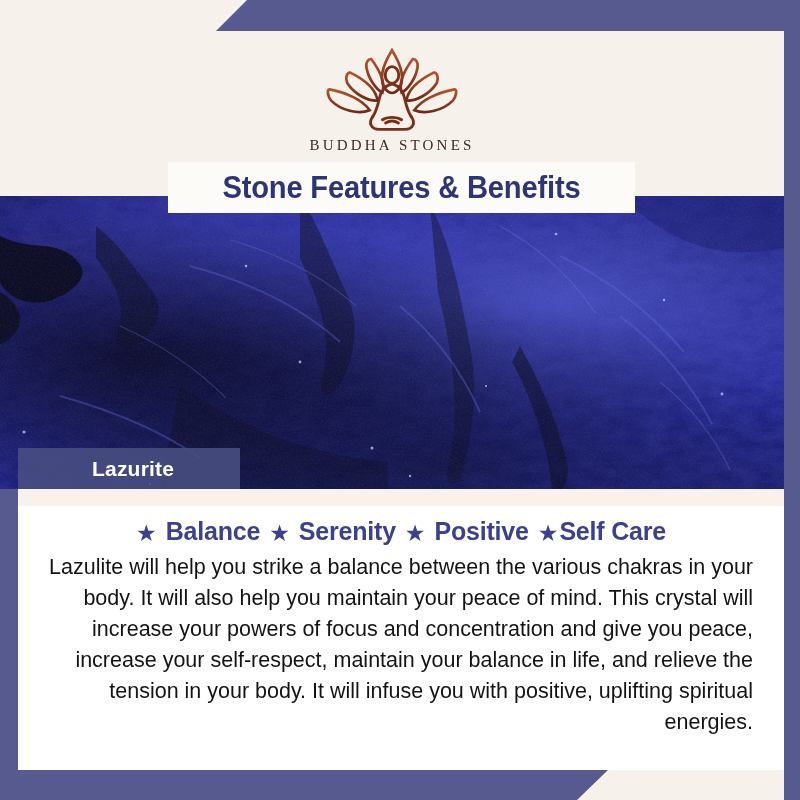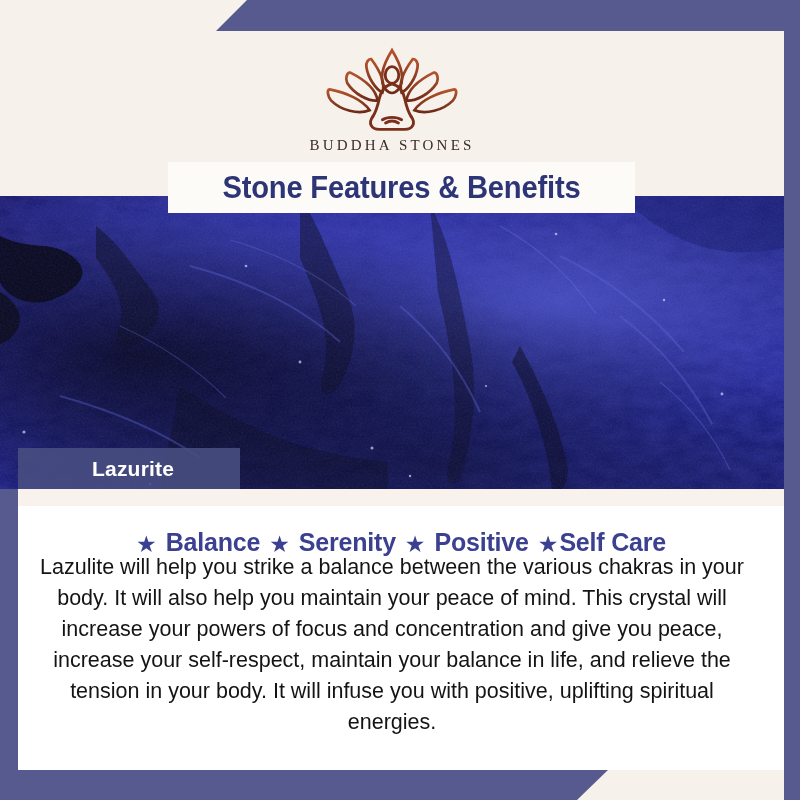--- a/index.html
+++ b/index.html
@@ -87,40 +87,40 @@
   
   .panel{
     position:absolute;top:489px;left:18px;width:766px;height:281px;
     background:#ffffff;z-index:3;
   }
   .panel-topstrip{
     position:absolute;top:0;left:0;width:766px;height:17px;
     background:#f9f2ec;
   }
   .keywords{
-    position:absolute;top:39px;left:0;width:766px;
+    position:absolute;top:28px;left:0;width:766px;
     text-align:center;white-space:nowrap;
   }
   .kw{
     font-family:"Liberation Sans Narrow","Liberation Sans",sans-serif;
     font-size:25px;font-weight:bold;color:#3b4190;
     letter-spacing:-0.2px;
   }
   .star{
     font-size:23px;color:#3b4190;
     position:relative;top:1px;
   }
   .gap{display:inline-block;width:9px;}
   .gap-sm{display:inline-block;width:1px;}
 
   .body-copy{
     position:absolute;top:63px;left:13px;width:722px;
     font-family:"Liberation Sans Narrow","Liberation Sans",sans-serif;
     font-size:21.5px;line-height:31px;color:#141414;
-    text-align:center;
+    text-align:right;
   }
 </style>
 </head>
 <body>
 
 <div class="card">
 
   <div class="inner-hairline"></div>
   <div class="top-band"></div>
   <div class="right-stripe"></div>

